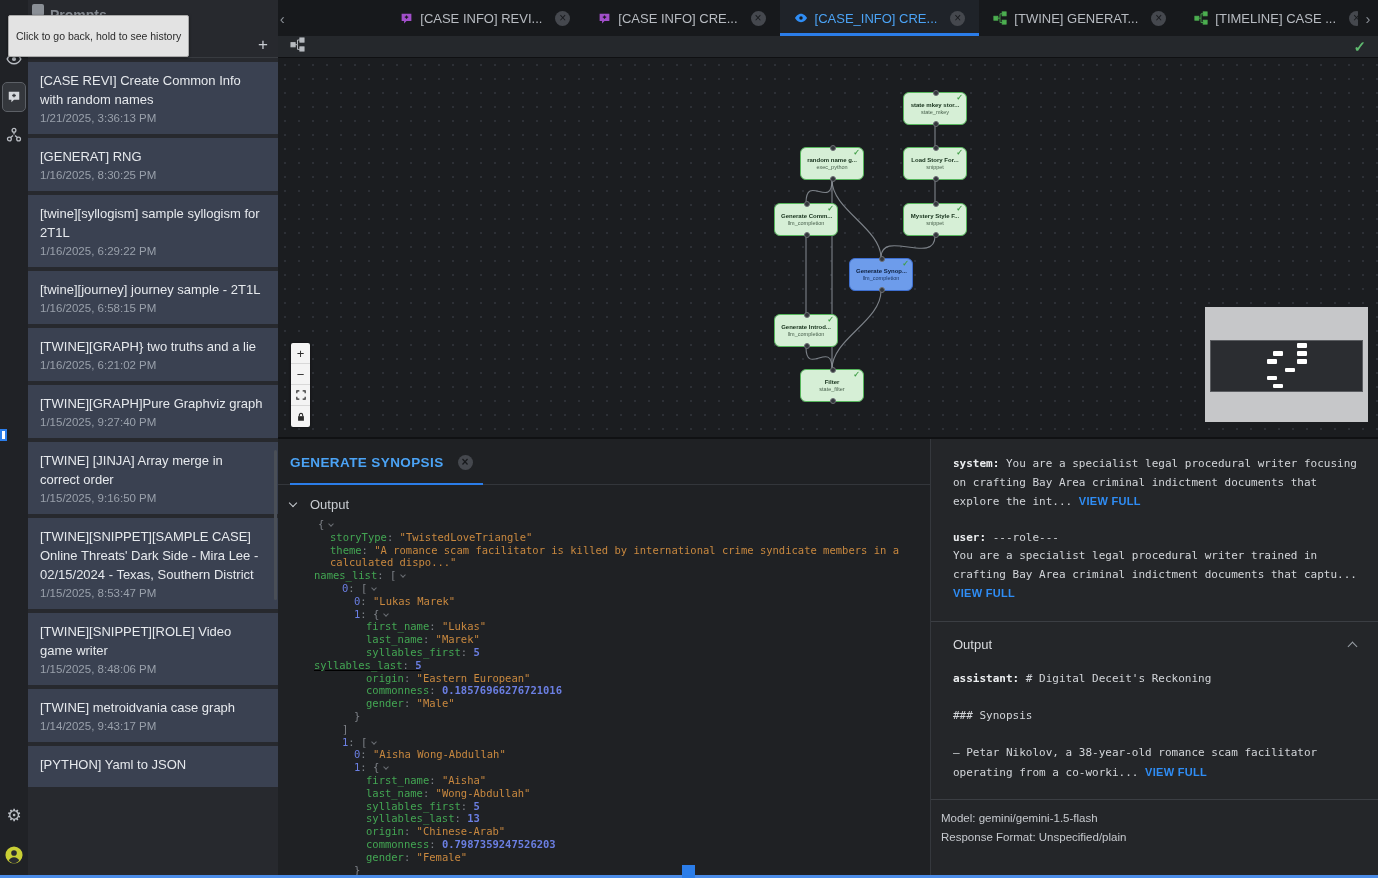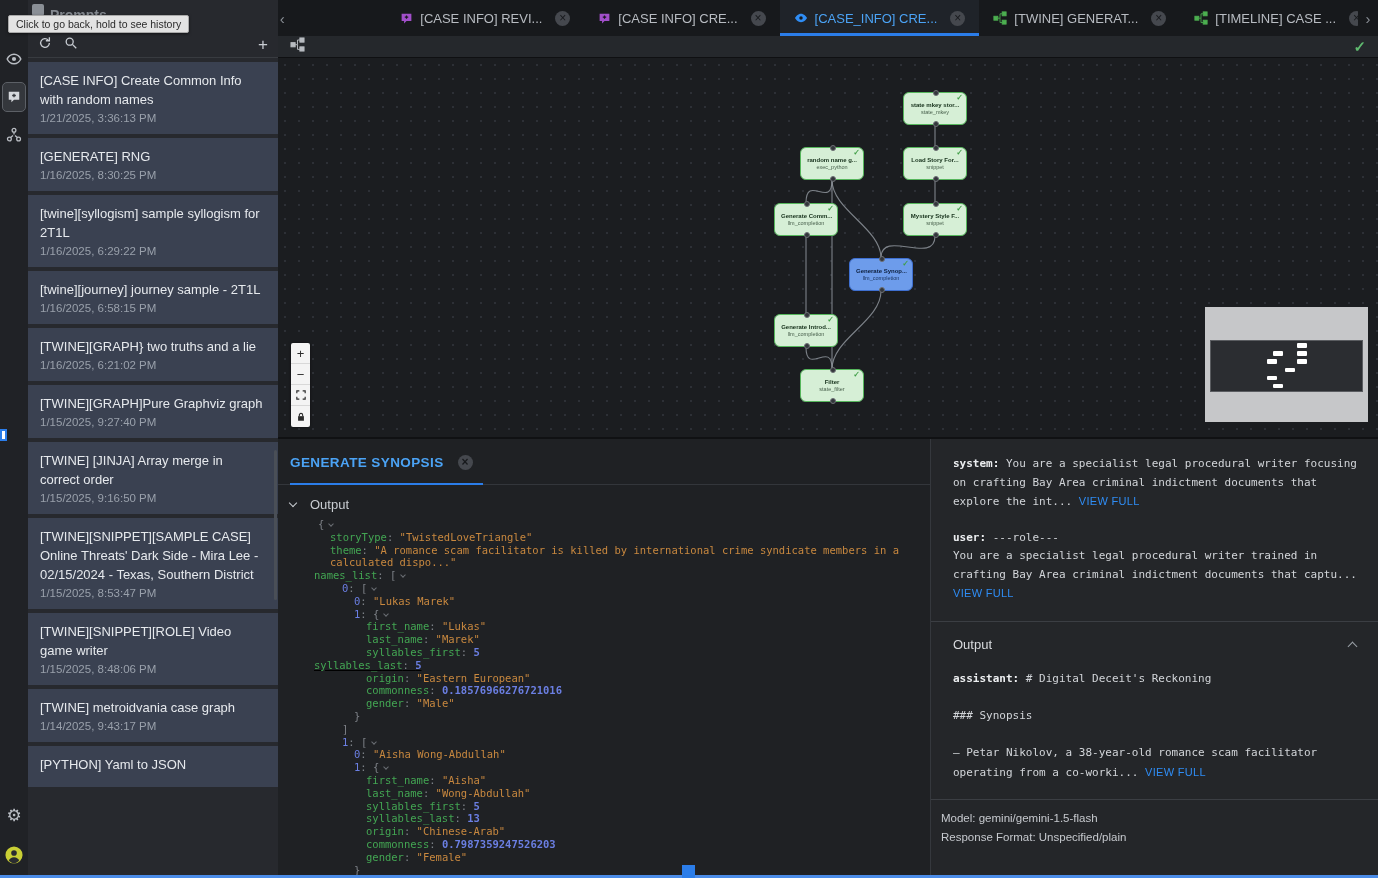--- a/index.html
+++ b/index.html
@@ -22,21 +22,21 @@
   .p-toolbar { height:26px; border-bottom:1px solid #383b40; display:flex; align-items:center; padding:0 10px; gap:12px; color:#c8ccd2; }
   .p-plus { margin-left:auto; font-size:17px; color:#c8ccd2; cursor:pointer; line-height:1; }
   .plist { padding-top:4px; }
   .pitem { background:#3a4151; margin:0 0 4px 0; padding:9px 12px 10px 12px; cursor:pointer; }
   .pi-title { color:#e6e9ed; font-size:13px; line-height:19px; }
   .pi-time { color:#99a0ab; font-size:11.5px; margin-top:3px; }
   .pscroll { position:absolute; right:1px; top:450px; width:3px; height:150px; background:#4a4f57; border-radius:2px; }
 
   
   .tooltip { position:absolute; left:8px; top:15px; background:#e3e3e3; color:#2b2b2b; font-size:10.5px;
-             padding:2px 7px; border:1px solid #a9a9a9; border-radius:2px; z-index:50; white-space:nowrap;
+             padding:14px 7px; border:1px solid #a9a9a9; border-radius:2px; z-index:50; white-space:nowrap;
              box-shadow:0 1px 3px rgba(0,0,0,.5); }
 
   
   .main { position:absolute; left:278px; top:0; width:1100px; height:878px; background:#1b1d20; }
 
   
   .tabbar { position:relative; height:36px; background:#17191c; display:flex; align-items:stretch; overflow:hidden; }
   .tchev { width:20px; display:flex; align-items:center; justify-content:center; color:#8a8f96; font-size:15px; cursor:pointer; }
   .tchev.right { position:absolute; right:0; top:0; height:36px; background:#17191c; }
   .tab { display:flex; align-items:center; gap:7px; padding:0 14px; font-size:13px; color:#b8bcc2;
@@ -98,21 +98,21 @@
   .j-i { color:#6b7fe3; } .j-p { color:#7d8187; }
   .jcaret { display:inline-block; width:4px; height:4px; border-right:1.2px solid #6a6e74;
             border-bottom:1.2px solid #6a6e74; transform:rotate(45deg); margin-left:5px; margin-bottom:2px; }
 
   .br { flex:1; background:#242629; border-left:1px solid #35383d;
         font-family:"DejaVu Sans Mono", monospace; font-size:11px; line-height:18.5px; color:#d2d5d9;
         padding:16px 16px 0 22px; overflow:hidden; }
   .msg { margin-bottom:17px; }
   .mrole { font-weight:bold; color:#eceef0; }
   .mtext { white-space:pre-wrap; }
-  .viewfull { color:#2f8df5; font-family:"Liberation Sans", sans-serif; font-size:11px; font-weight:normal;
+  .viewfull { color:#2f8df5; font-family:"Liberation Sans", sans-serif; font-size:11px; font-weight:bold;
               letter-spacing:.3px; cursor:pointer; text-decoration:none; }
   .divider { border-top:1px solid #3b3e43; margin:14px -16px 14px -22px; }
   .out-hdr { display:flex; align-items:center; font-family:"Liberation Sans", sans-serif; font-size:13px; color:#d8dadd; margin-bottom:16px; }
   .caret-up { width:7px; height:7px; border-right:1.6px solid #9aa0a6; border-bottom:1.6px solid #9aa0a6;
               transform:rotate(225deg); margin-left:auto; margin-right:6px; margin-top:4px; cursor:pointer; }
   .modelbox { border-top:1px solid #3b3e43; margin:14px -16px 1px -22px; padding:9px 16px 0 10px;
               font-family:"Liberation Sans", sans-serif; font-size:11.5px; line-height:19px; color:#c6c9ce; }
 
   
   .resize-line { position:absolute; left:0; bottom:0; width:1378px; height:3px; background:#4b8ce8; z-index:40; }
@@ -174,26 +174,26 @@
     <span>
       <svg width="14" height="14" viewBox="0 0 16 16">
           <circle cx="6.5" cy="6.5" r="4" fill="none" stroke="currentColor" stroke-width="1.5"></circle>
           <path d="M9.6 9.6L14 14" stroke="currentColor" stroke-width="1.5"></path>
         </svg>
     </span>
     <span class="p-plus">+</span>
   </div>
   <div class="plist" id="plist">
   <div class="pitem">
-    <div class="pi-title">[CASE INFO] Create Common Info with random names</div>
+    <div class="pi-title">[CASE REVI] Create Common Info with random names</div>
     <div class="pi-time">1/21/2025, 3:36:13 PM</div>
   </div>
 
   <div class="pitem">
-    <div class="pi-title">[GENERATE] RNG</div>
+    <div class="pi-title">[GENERAT] RNG</div>
     <div class="pi-time">1/16/2025, 8:30:25 PM</div>
   </div>
 
   <div class="pitem">
     <div class="pi-title">[twine][syllogism] sample syllogism for 2T1L</div>
     <div class="pi-time">1/16/2025, 6:29:22 PM</div>
   </div>
 
   <div class="pitem">
     <div class="pi-title">[twine][journey] journey sample - 2T1L</div>

